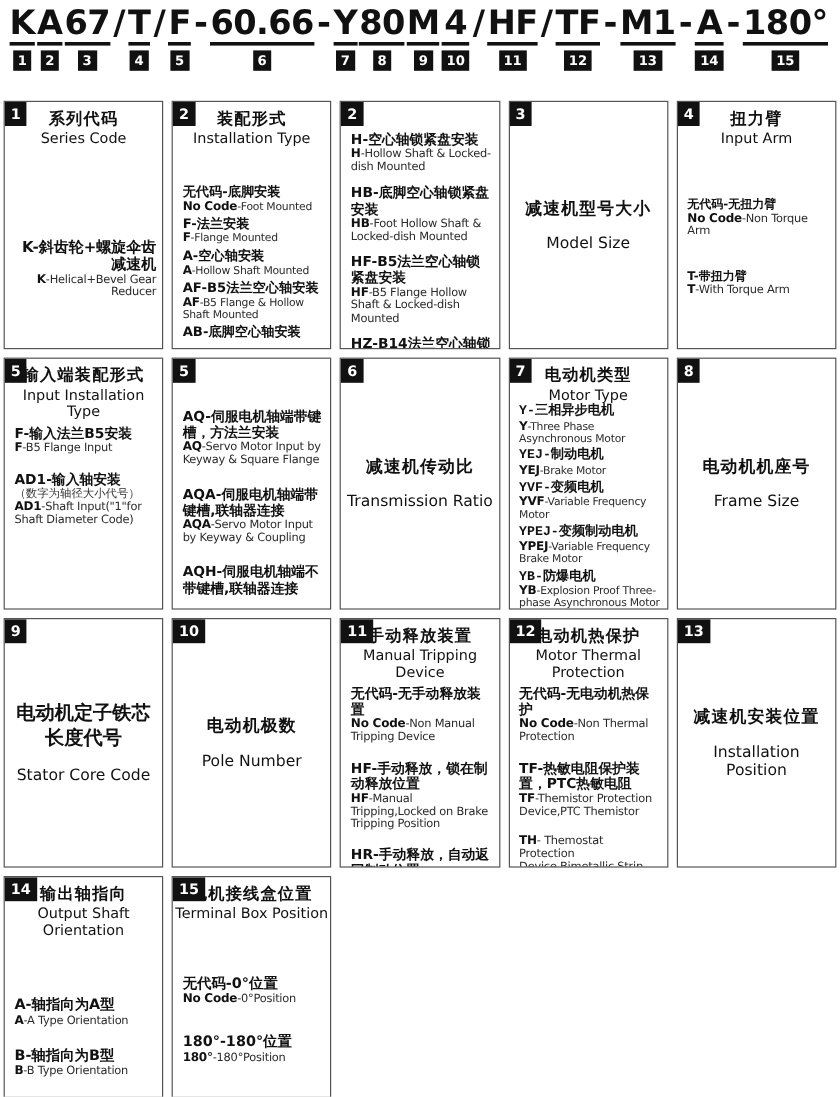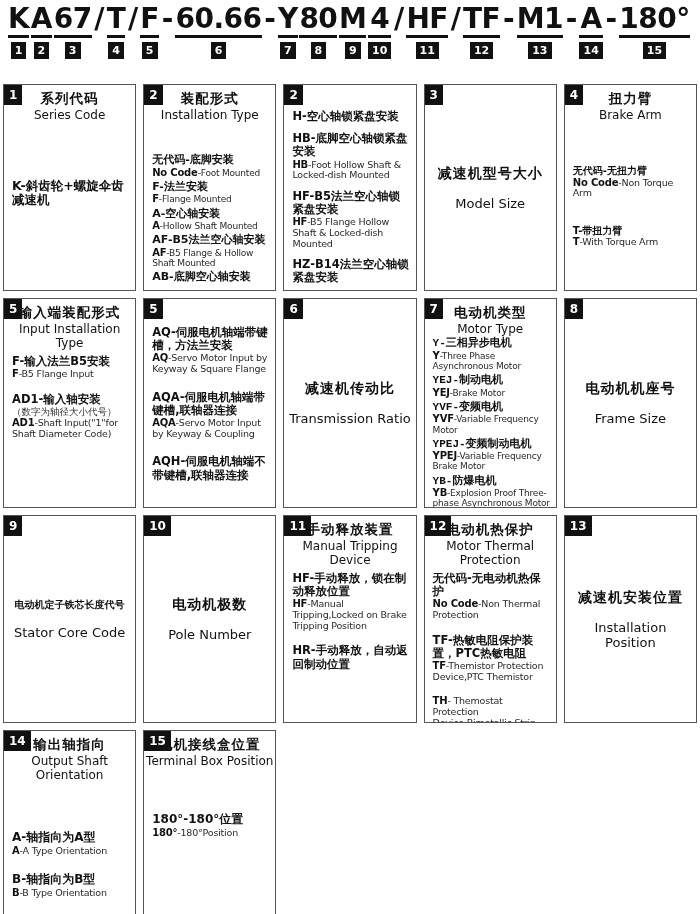--- a/index.html
+++ b/index.html
@@ -28,43 +28,43 @@
   .box .tag { position:absolute; top:0; left:0; background:#111; color:#fff;
               font-weight:bold; font-size:12px; line-height:1; padding:4px 5px; min-width:11px; text-align:center; }
   .title { text-align:center; padding-top:5px; }
   .tcn { font-size:13.5px; font-weight:bold; letter-spacing:1px; }
   .ten { font-size:12px; font-weight:normal; }
 
   .box.center .title { position:absolute; inset:0; display:flex; flex-direction:column;
                        justify-content:center; align-items:center; gap:13px; padding:0 4px; }
   .box.center .tcn { font-size:14px; }
   .box.center .ten { font-size:13px; }
-  #b9 .tcn { font-size:10px; letter-spacing:0; }
+  #b9 .tcn { font-size:16px; letter-spacing:0; }
 
   .items { padding:5px 5px 2px 8px; }
   .item { margin-bottom:10px; }
   .item .cn { font-size:11.5px; font-weight:bold; line-height:1.15; }
   .item .cn2 { font-size:9.5px; line-height:1.2; color:#333; }
   .item .en { font-size:9.5px; line-height:1.12; color:#2a2a2a; letter-spacing:-0.2px; }
   .item .en b { font-size:10px; color:#111; }
 
   
-  #b1 .items { margin-top:52px; }
+  #b1 .items { margin-top:72px;text-align:right; }
   #b1 .cn { font-size:12.5px; }
   #b2 .items { padding-top:2px;margin-top:30px; }
   #b2 .item { margin-bottom:3px; }
   #b2 .cn { font-size:11px; }
   #b2 .en { font-size:9px; }
   #b2h .items { margin-top:20px; }
   #b2h .item { margin-bottom:9px; }
   #b4 .items { margin-top:38px; }
   #b4 .item { margin-bottom:26px; }
   #b4 .cn { font-size:10px; }
   #b5 .item { margin-bottom:13px; }
-  #b5h .items { margin-top:22px; }
+  #b5h .items { margin-top:37px; }
   #b5h .item { margin-bottom:16px; }
   #b7 .items { padding-top:1px; }
   #b7 .item { margin-bottom:3px; }
   #b7 .cn { font-size:11px;font-family:Liberation Mono, monospace; }
   #b7 .en { font-size:9px; }
   #b11 .item, #b12 .item { margin-bottom:13px; }
   #b14 .items { margin-top:44px; }
   #b14 .item { margin-bottom:17px; }
   #b14 .cn { font-size:12px; }
   #b15 .items { margin-top:40px; }
@@ -192,20 +192,21 @@
   <div class="box" id="b1">
     <span class="tag">1</span>
     <div class="title">
       <div class="tcn">系列代码</div>
       <div class="ten">Series Code</div>
     </div>
     <div class="items">
         <div class="item">
     <div class="cn">K-斜齿轮+螺旋伞齿减速机</div>
 
+    <div class="en"><b class="en-b">K</b><span class="en-r">-Helical+Bevel Gear Reducer</span></div>
   </div>
       </div>
   </div>
 
   <div class="box" id="b2">
     <span class="tag">2</span>
     <div class="title">
       <div class="tcn">装配形式</div>
       <div class="ten">Installation Type</div>
     </div>
@@ -236,20 +237,21 @@
   </div>
       </div>
   </div>
 
   <div class="box" id="b2h">
     <span class="tag">2</span>
     <div class="items">
         <div class="item">
     <div class="cn">H-空心轴锁紧盘安装</div>
 
+    <div class="en"><b class="en-b">H</b><span class="en-r">-Hollow Shaft &amp; Locked-dish Mounted</span></div>
   </div>
         <div class="item">
     <div class="cn">HB-底脚空心轴锁紧盘安装</div>
 
     <div class="en"><b class="en-b">HB</b><span class="en-r">-Foot Hollow Shaft &amp; Locked-dish Mounted</span></div>
   </div>
         <div class="item">
     <div class="cn">HF-B5法兰空心轴锁紧盘安装</div>
 
     <div class="en"><b class="en-b">HF</b><span class="en-r">-B5 Flange Hollow Shaft &amp; Locked-dish Mounted</span></div>
@@ -266,21 +268,21 @@
     <div class="title">
       <div class="tcn">减速机型号大小</div>
       <div class="ten">Model Size</div>
     </div>
   </div>
 
   <div class="box" id="b4">
     <span class="tag">4</span>
     <div class="title">
       <div class="tcn">扭力臂</div>
-      <div class="ten">Brake Arm</div>
+      <div class="ten">Input Arm</div>
     </div>
     <div class="items">
         <div class="item">
     <div class="cn">无代码-无扭力臂</div>
 
     <div class="en"><b class="en-b">No Code</b><span class="en-r">-Non Torque Arm</span></div>
   </div>
         <div class="item">
     <div class="cn">T-带扭力臂</div>
 
@@ -401,20 +403,25 @@
   </div>
 
   <div class="box" id="b11">
     <span class="tag">11</span>
     <div class="title">
       <div class="tcn">手动释放装置</div>
       <div class="ten">Manual Tripping Device</div>
     </div>
     <div class="items">
         <div class="item">
+    <div class="cn">无代码-无手动释放装置</div>
+
+    <div class="en"><b class="en-b">No Code</b><span class="en-r">-Non Manual Tripping Device</span></div>
+  </div>
+        <div class="item">
     <div class="cn">HF-手动释放，锁在制动释放位置</div>
 
     <div class="en"><b class="en-b">HF</b><span class="en-r">-Manual Tripping,Locked on Brake Tripping Position</span></div>
   </div>
         <div class="item">
     <div class="cn">HR-手动释放，自动返回制动位置</div>
 
   </div>
       </div>
   </div>
@@ -474,19 +481,24 @@
   </div>
 
   <div class="box" id="b15">
     <span class="tag">15</span>
     <div class="title">
       <div class="tcn">电机接线盒位置</div>
       <div class="ten">Terminal Box Position</div>
     </div>
     <div class="items">
         <div class="item">
+    <div class="cn">无代码-0°位置</div>
+
+    <div class="en"><b class="en-b">No Code</b><span class="en-r">-0°Position</span></div>
+  </div>
+        <div class="item">
     <div class="cn">180°-180°位置</div>
 
     <div class="en"><b class="en-b">180°</b><span class="en-r">-180°Position</span></div>
   </div>
       </div>
   </div>
 </div>
 
 </body></html>

